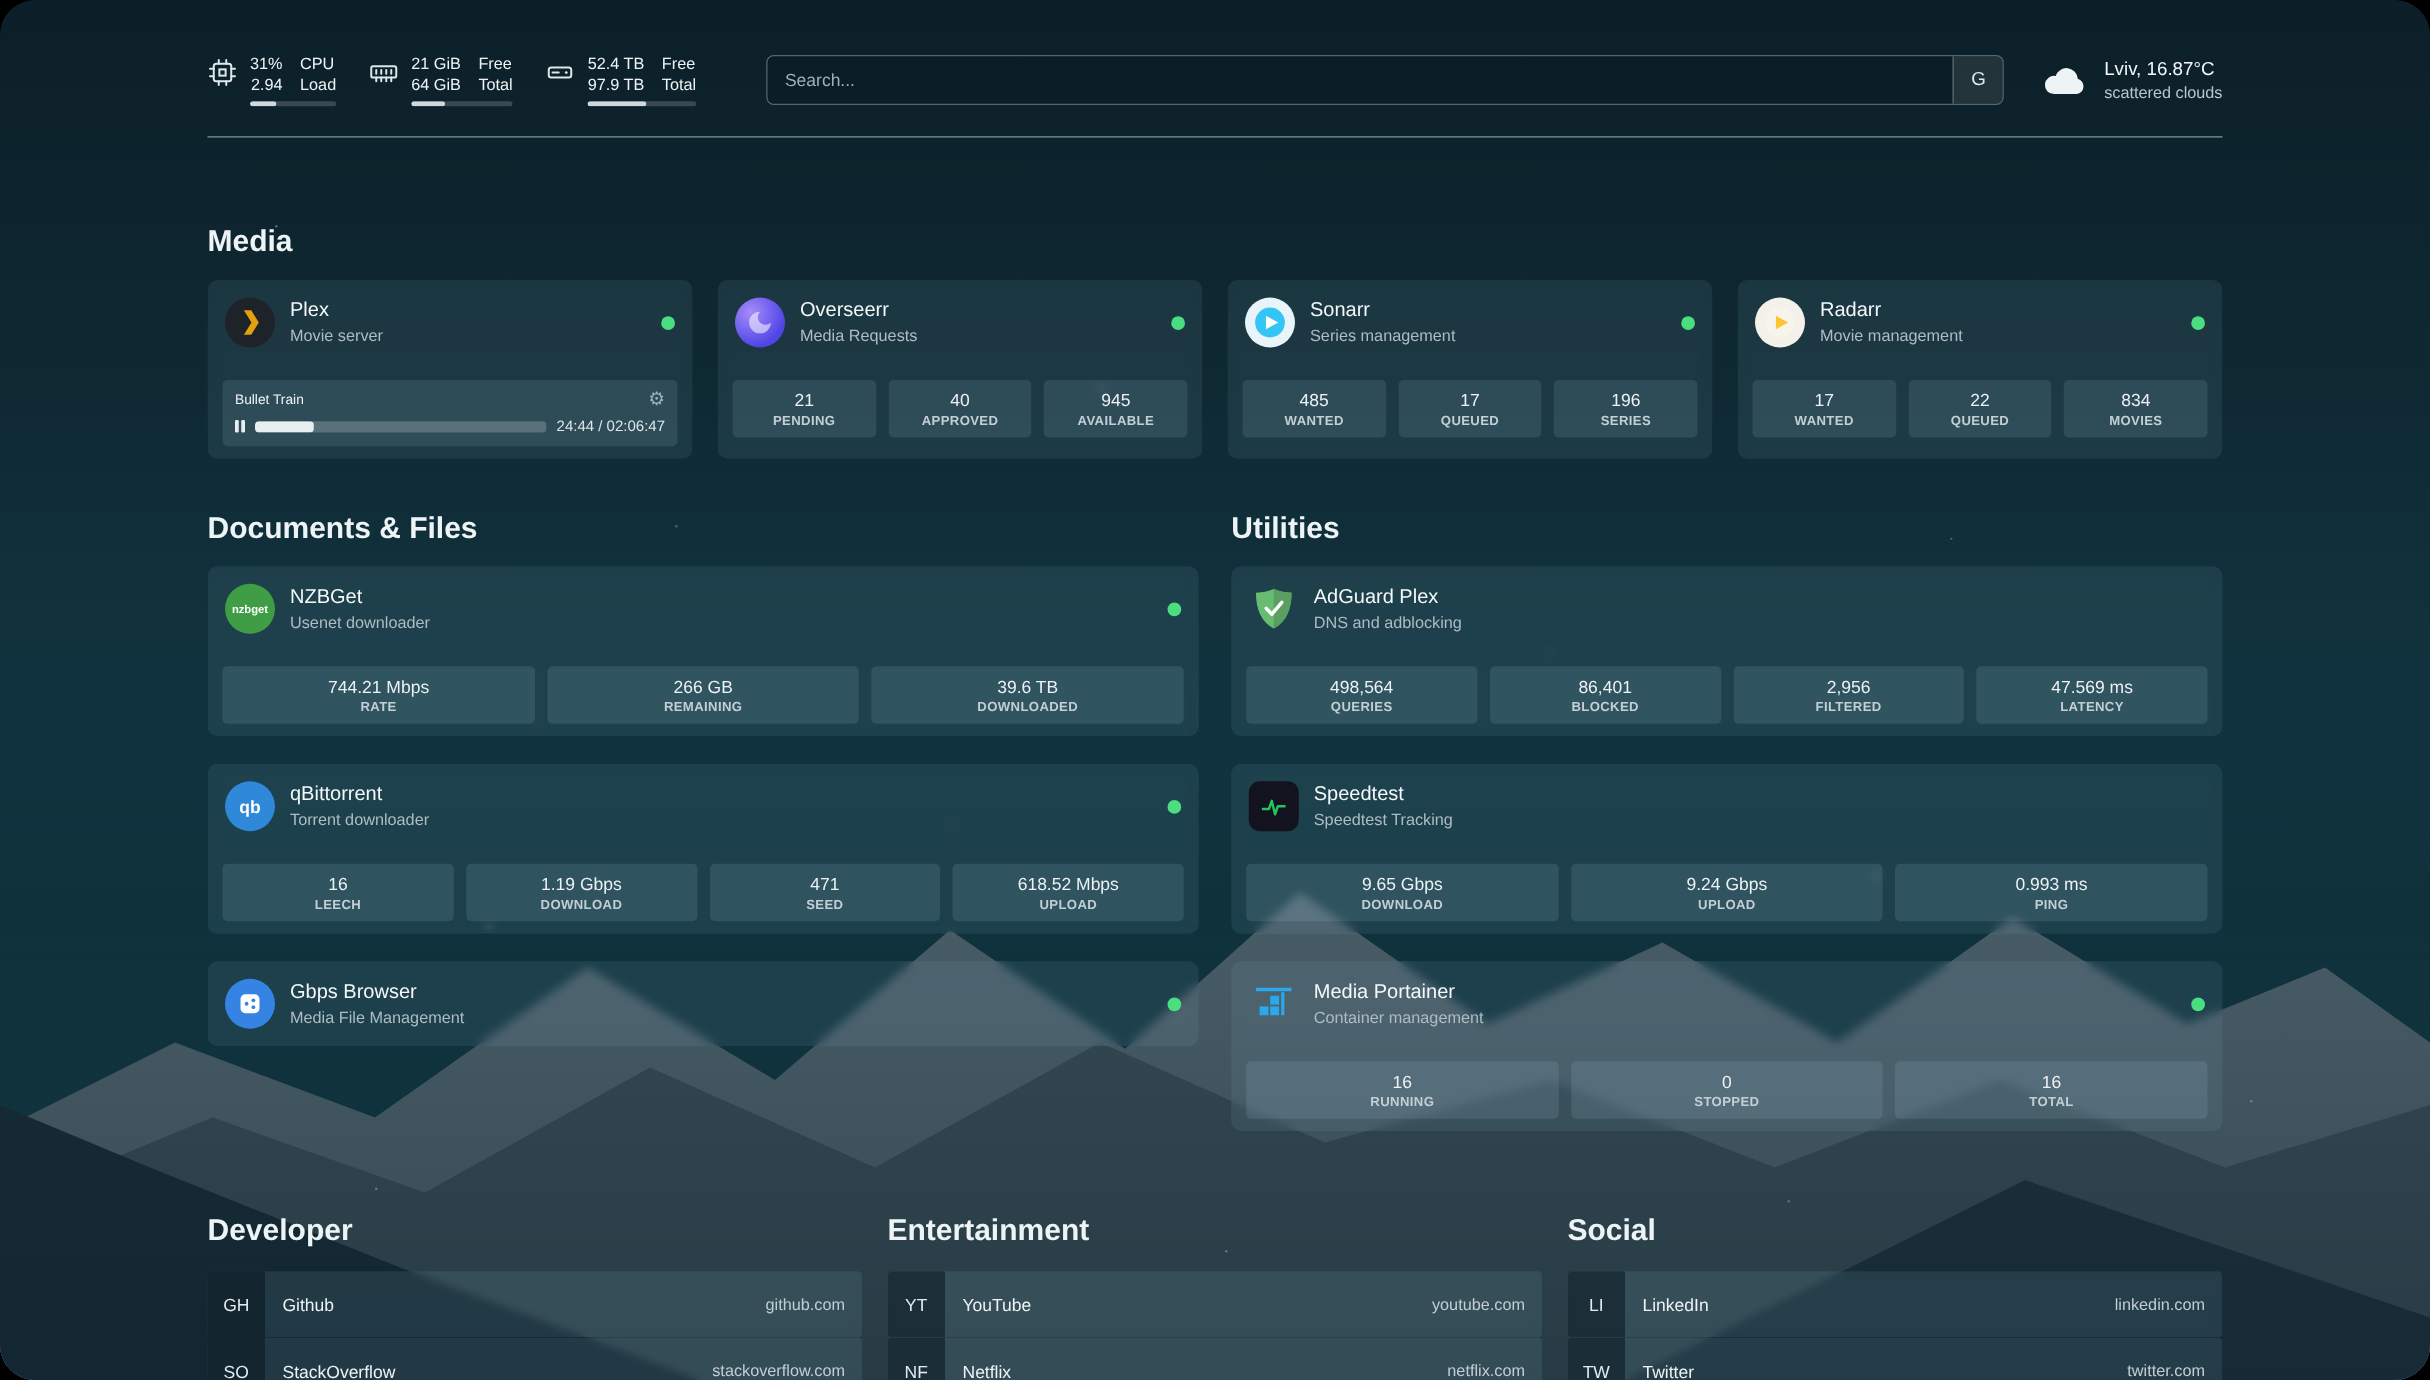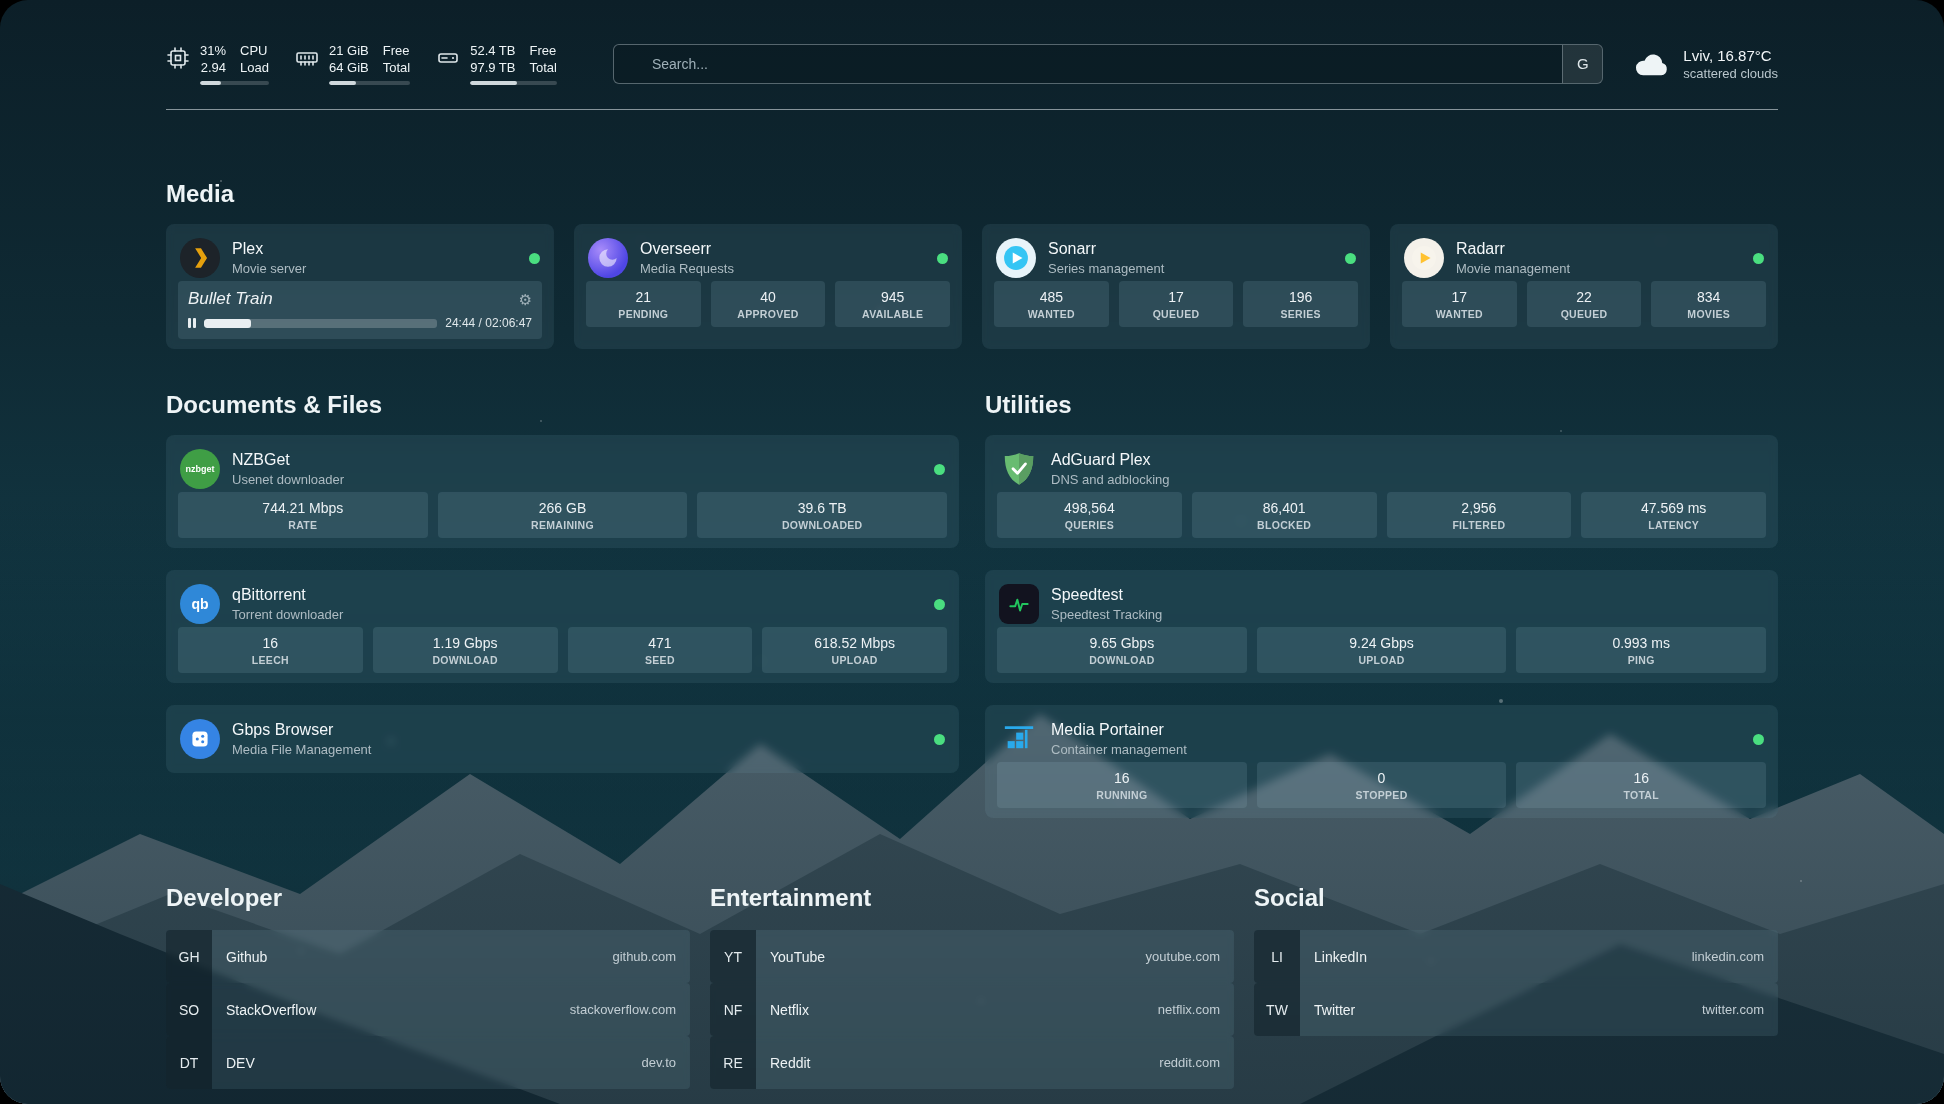--- a/index.html
+++ b/index.html
@@ -40,21 +40,21 @@
   .res-cols { display: flex; gap: 14px; font-size: 13px; line-height: 17px; }
   .res-col { display: flex; flex-direction: column; }
   .res-col.vals { text-align: right; color: #eef4f6; }
   .res-col.labs { color: #eef4f6; }
   .res-bar { height: 4px; border-radius: 2px; background: rgba(255,255,255,0.18); margin-top: 5px; overflow: hidden; }
   .res-fill { height: 100%; background: #cfd8dc; border-radius: 2px; }
 
   .searchbar {
     flex: 1; height: 40px; margin: 0 30px; display: flex; align-items: stretch;
     border: 1px solid rgba(230,240,245,0.35); border-radius: 6px;
-    background: rgba(8,24,32,0.45); overflow: hidden; padding-left: 24px;
+    background: rgba(8,24,32,0.45); overflow: hidden;
   }
   .search-input {
     flex: 1; background: transparent; border: none; outline: none;
     color: #eef4f6; font-size: 14px; padding: 0 14px; font-family: "Liberation Sans", sans-serif;
   }
   .search-input::placeholder { color: #9fb0b8; }
   .search-btn {
     width: 40px; border: none; border-left: 1px solid rgba(230,240,245,0.3);
     background: rgba(255,255,255,0.10); color: #dfe7ea; font-size: 15px; cursor: pointer;
     font-family: "Liberation Sans", sans-serif;
@@ -70,21 +70,21 @@
   .section-title { font-size: 24px; font-weight: 600; color: #eef4f6; }
   .media-title { margin-top: 70px; margin-bottom: 16px; }
 
   .media-grid { display: grid; grid-template-columns: repeat(4, 1fr); gap: 20px; }
 
   .card {
     background: rgba(150, 195, 212, 0.10);
     border-radius: 8px; padding: 10px 12px; cursor: pointer;
     backdrop-filter: blur(4px);
   }
-  .card-head { display: flex; align-items: center; gap: 12px; padding: 4px 2px 3px; }
+  .card-head { display: flex; align-items: center; gap: 12px; padding: 4px 2px 26px; }
   .svc-icon {
     width: 40px; height: 40px; border-radius: 50%; flex: 0 0 auto;
     display: flex; align-items: center; justify-content: center; overflow: hidden;
   }
   .svc-icon svg { width: 26px; height: 26px; }
   .svc-name { font-size: 16px; font-weight: 500; color: #f4f8fa; line-height: 20px; }
   .svc-desc { font-size: 13px; color: #aebcc3; line-height: 17px; margin-top: 1px; }
   .dot { width: 11px; height: 11px; border-radius: 50%; background: #4ade80; margin-left: auto; flex: 0 0 auto; }
   .dot.hidden { visibility: hidden; }
 
@@ -92,21 +92,21 @@
   .stat {
     flex: 1; background: rgba(170, 210, 225, 0.13); border-radius: 4px;
     text-align: center; padding: 8px 4px 7px;
   }
   .stat-value { font-size: 14px; color: #edf2f5; line-height: 17px; }
   .stat-label { font-size: 10.5px; font-weight: 700; color: #c3cfd5; letter-spacing: .3px; margin-top: 2px; }
 
   
   .media-tile { background: rgba(170, 210, 225, 0.13); border-radius: 4px; padding: 8px 10px 9px; }
   .mt-row1 { display: flex; align-items: center; }
-  .mt-title { font-size: 17px; color: #eef3f5; font-style: italic; }
+  .mt-title { font-size: 11px; color: #eef3f5; }
   .gear { margin-left: auto; color: #9fb0b8; font-size: 15px; line-height: 15px; cursor: pointer; }
   .mt-row2 { display: flex; align-items: center; gap: 8px; margin-top: 7px; }
   .pause { display: inline-flex; gap: 2px; cursor: pointer; }
   .pause i { display: block; width: 3px; height: 10px; background: #e8eef1; border-radius: 1px; }
   .pbar { flex: 1; height: 9px; border-radius: 3px; background: rgba(255,255,255,0.20); overflow: hidden; }
   .pfill { height: 100%; background: #e9eef1; border-radius: 3px; }
   .ptime { font-size: 12px; color: #dfe7ea; white-space: nowrap; }
 
   
   .two-col { display: grid; grid-template-columns: 1fr 1fr; gap: 26px; margin-top: 42px; }

